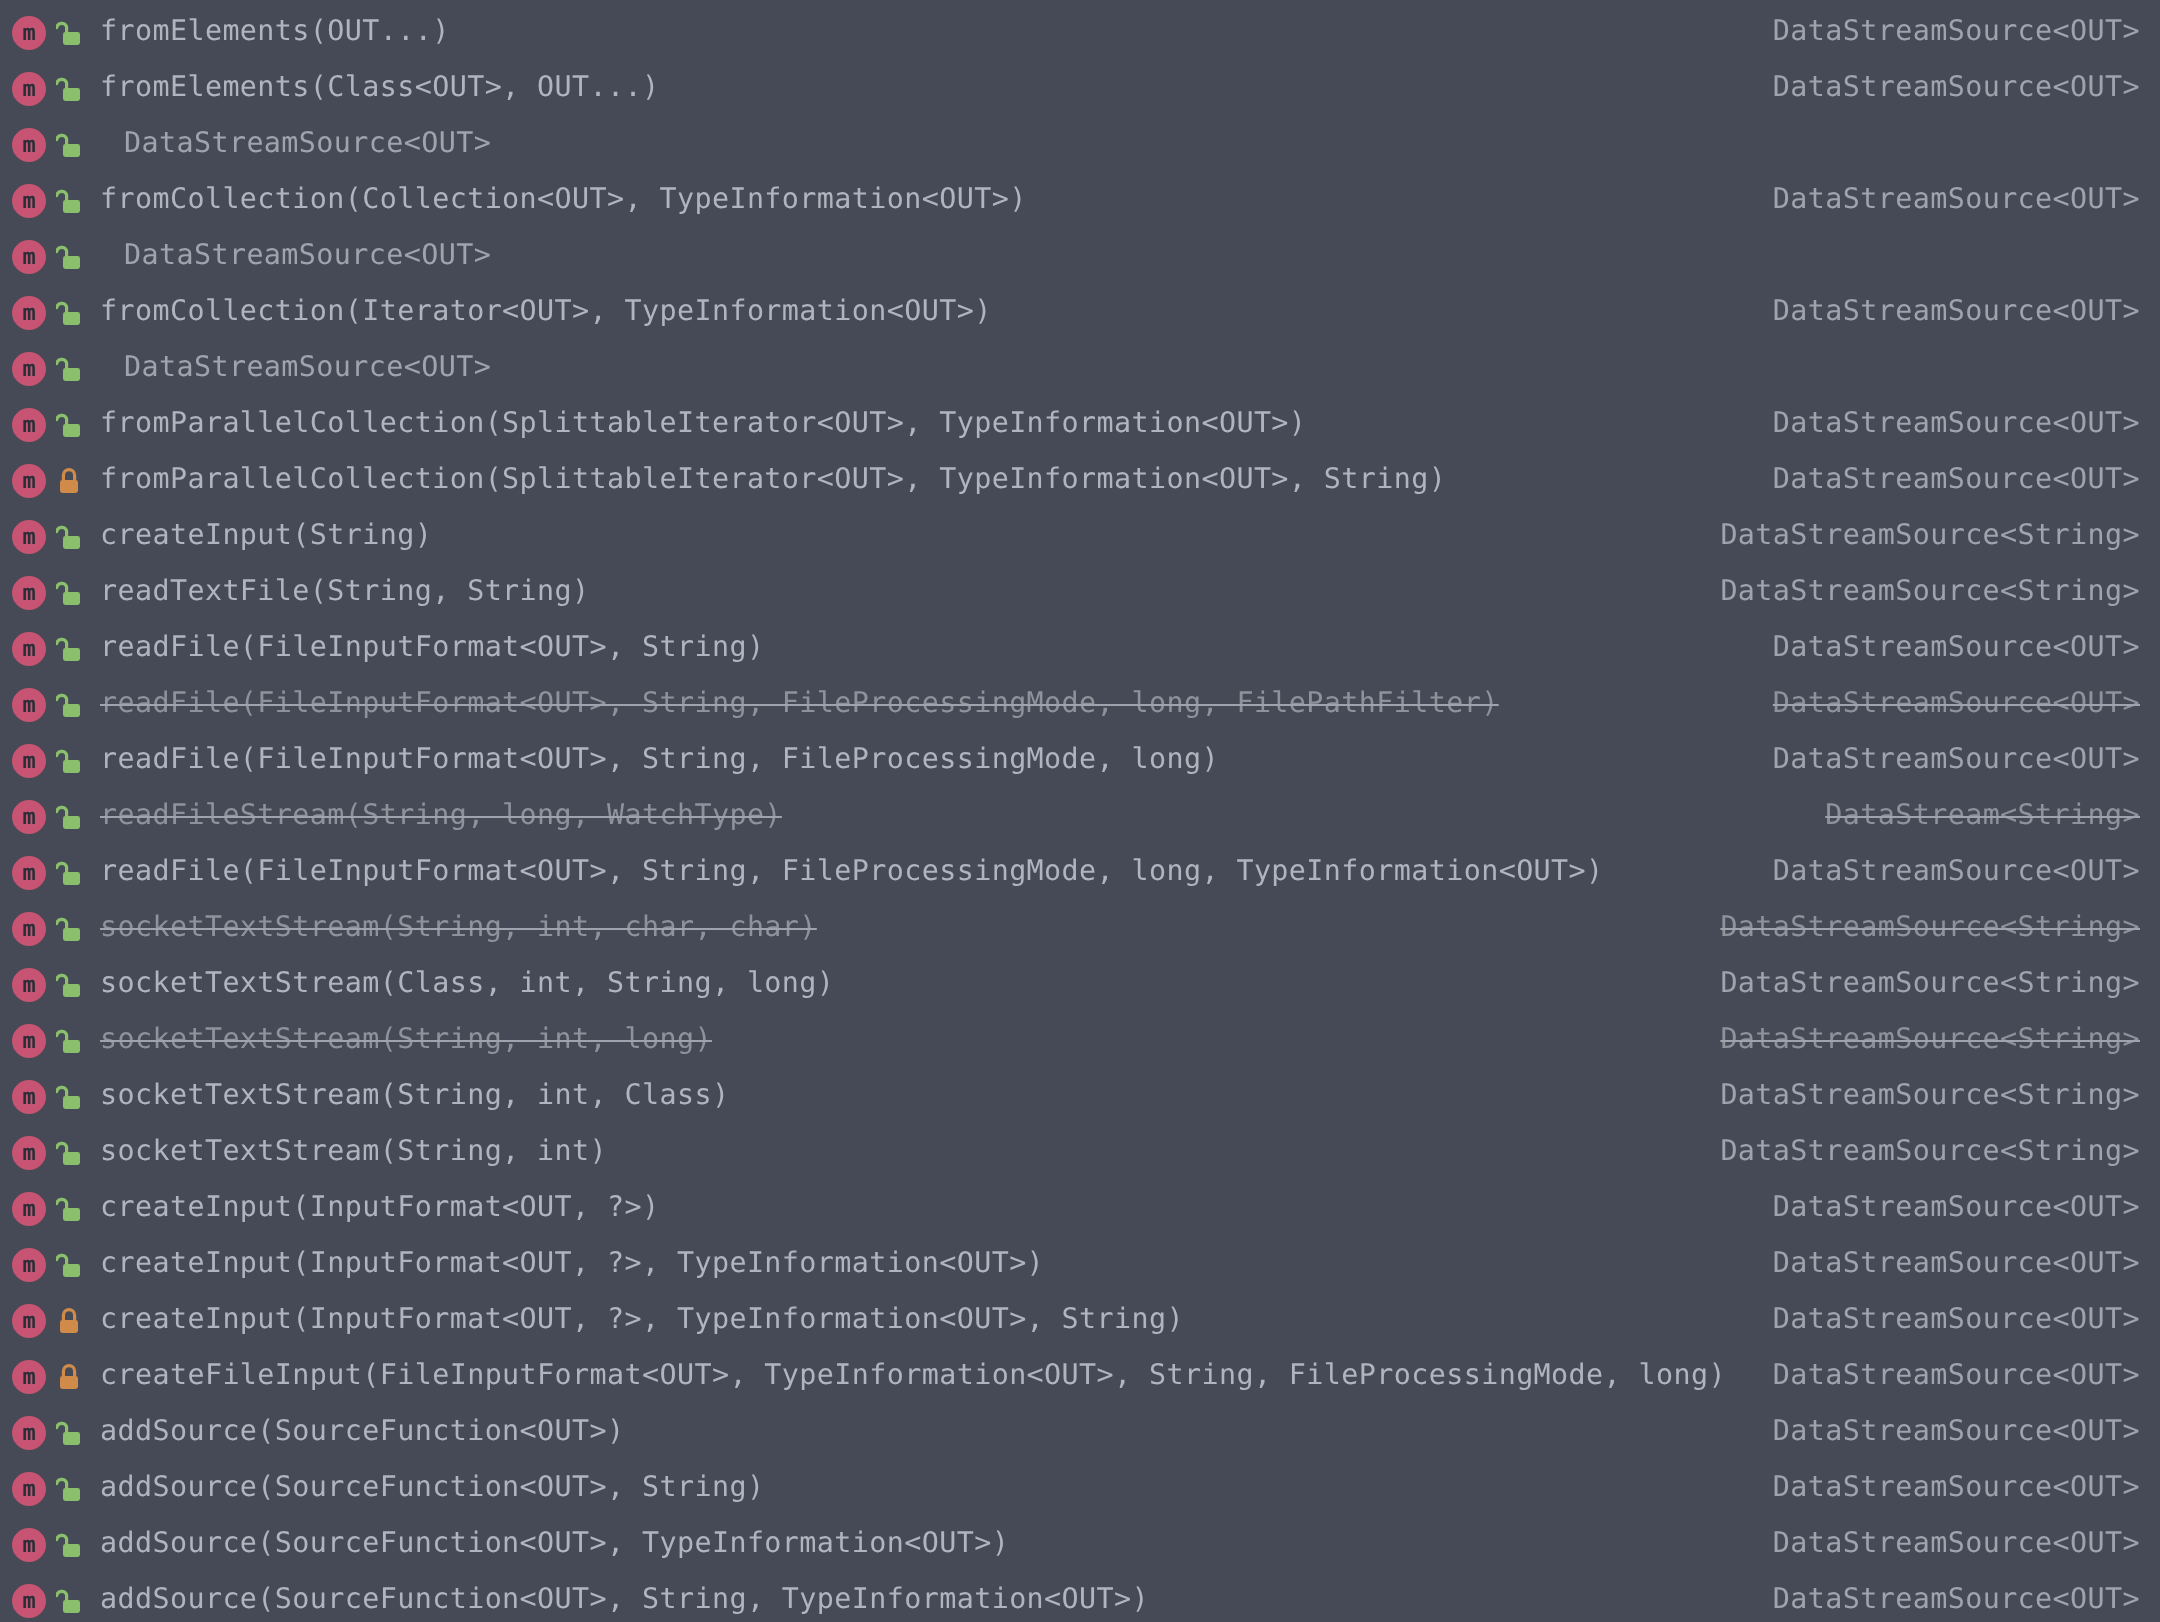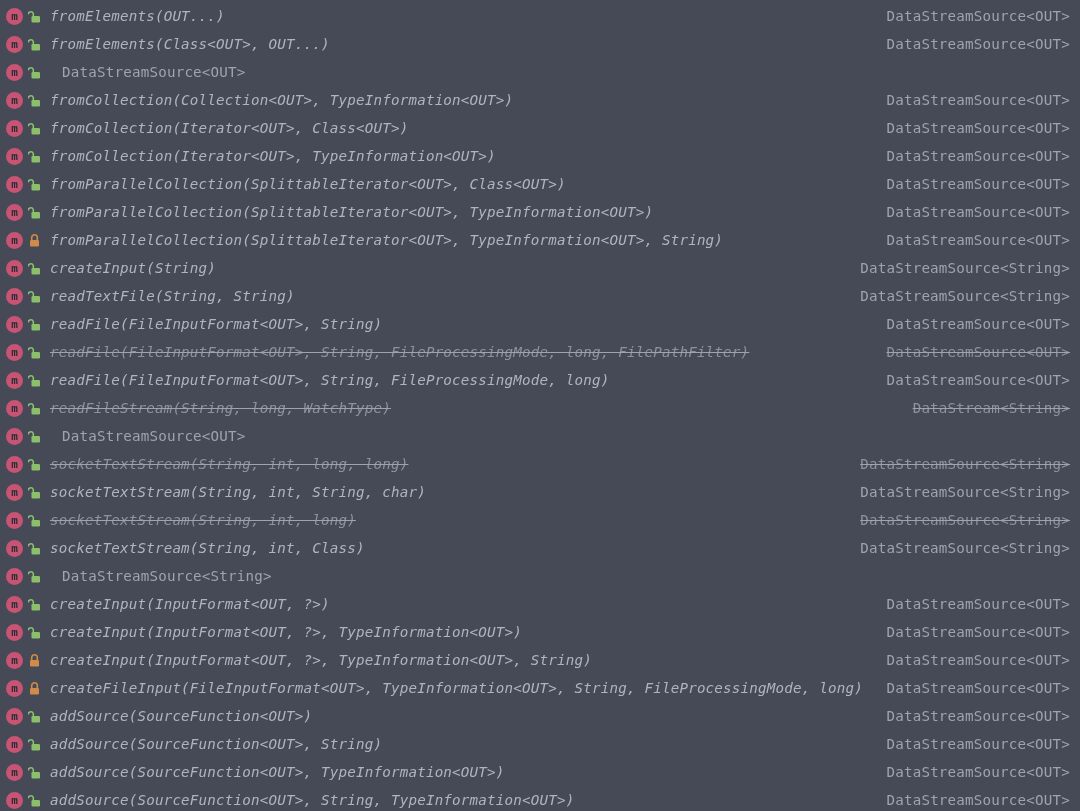--- a/index.html
+++ b/index.html
@@ -51,21 +51,20 @@
     display: flex;
     align-items: center;
     justify-content: center;
   }
   .lock-icon svg { display:block; }
   .sig {
     flex: 1 1 auto;
     white-space: nowrap;
     overflow: hidden;
     letter-spacing: 0.2px;
-    font-style: italic;
   }
   .ret {
     flex: 0 0 auto;
     color: #9ea3ad;
     white-space: nowrap;
     letter-spacing: 0.2px;
     margin-left: 12px;
     text-align: center;
   }
   .deprecated .sig,
@@ -134,21 +133,20 @@
     <div class="row">
       <div class="icon-slot">
         <div class="m-badge">m</div>
         <div class="lock-icon">
           <svg width="13" height="13" viewBox="0 0 13 13">
             <rect x="3.5" y="6" width="8.5" height="6.5" rx="1.2" fill="#8bbf6b"></rect>
             <path d="M5.3 6 V3.4 a2.6 2.6 0 0 0 -5.0 0.4" fill="none" stroke="#8bbf6b" stroke-width="1.6" stroke-linecap="round"></path>
           </svg>
         </div>
       </div>
-      <div class="sig">fromCollection(Iterator&lt;OUT&gt;, Class&lt;OUT&gt;)</div>
       <div class="ret">DataStreamSource&lt;OUT&gt;</div>
     </div>
     <div class="row">
       <div class="icon-slot">
         <div class="m-badge">m</div>
         <div class="lock-icon">
           <svg width="13" height="13" viewBox="0 0 13 13">
             <rect x="3.5" y="6" width="8.5" height="6.5" rx="1.2" fill="#8bbf6b"></rect>
             <path d="M5.3 6 V3.4 a2.6 2.6 0 0 0 -5.0 0.4" fill="none" stroke="#8bbf6b" stroke-width="1.6" stroke-linecap="round"></path>
           </svg>
@@ -160,21 +158,20 @@
     <div class="row">
       <div class="icon-slot">
         <div class="m-badge">m</div>
         <div class="lock-icon">
           <svg width="13" height="13" viewBox="0 0 13 13">
             <rect x="3.5" y="6" width="8.5" height="6.5" rx="1.2" fill="#8bbf6b"></rect>
             <path d="M5.3 6 V3.4 a2.6 2.6 0 0 0 -5.0 0.4" fill="none" stroke="#8bbf6b" stroke-width="1.6" stroke-linecap="round"></path>
           </svg>
         </div>
       </div>
-      <div class="sig">fromParallelCollection(SplittableIterator&lt;OUT&gt;, Class&lt;OUT&gt;)</div>
       <div class="ret">DataStreamSource&lt;OUT&gt;</div>
     </div>
     <div class="row">
       <div class="icon-slot">
         <div class="m-badge">m</div>
         <div class="lock-icon">
           <svg width="13" height="13" viewBox="0 0 13 13">
             <rect x="3.5" y="6" width="8.5" height="6.5" rx="1.2" fill="#8bbf6b"></rect>
             <path d="M5.3 6 V3.4 a2.6 2.6 0 0 0 -5.0 0.4" fill="none" stroke="#8bbf6b" stroke-width="1.6" stroke-linecap="round"></path>
           </svg>
@@ -277,46 +274,47 @@
     <div class="row">
       <div class="icon-slot">
         <div class="m-badge">m</div>
         <div class="lock-icon">
           <svg width="13" height="13" viewBox="0 0 13 13">
             <rect x="3.5" y="6" width="8.5" height="6.5" rx="1.2" fill="#8bbf6b"></rect>
             <path d="M5.3 6 V3.4 a2.6 2.6 0 0 0 -5.0 0.4" fill="none" stroke="#8bbf6b" stroke-width="1.6" stroke-linecap="round"></path>
           </svg>
         </div>
       </div>
+      <div class="sig">readFile(FileInputFormat&lt;OUT&gt;, String, FileProcessingMode, long, TypeInformation&lt;OUT&gt;)</div>
       <div class="ret">DataStreamSource&lt;OUT&gt;</div>
     </div>
     <div class="row deprecated">
       <div class="icon-slot">
         <div class="m-badge">m</div>
         <div class="lock-icon">
           <svg width="13" height="13" viewBox="0 0 13 13">
             <rect x="3.5" y="6" width="8.5" height="6.5" rx="1.2" fill="#8bbf6b"></rect>
             <path d="M5.3 6 V3.4 a2.6 2.6 0 0 0 -5.0 0.4" fill="none" stroke="#8bbf6b" stroke-width="1.6" stroke-linecap="round"></path>
           </svg>
         </div>
       </div>
-      <div class="sig">socketTextStream(String, int, long, long)</div>
-      <div class="ret">DataStreamSource&lt;String&gt;</div>
-    </div>
-    <div class="row">
-      <div class="icon-slot">
-        <div class="m-badge">m</div>
-        <div class="lock-icon">
-          <svg width="13" height="13" viewBox="0 0 13 13">
-            <rect x="3.5" y="6" width="8.5" height="6.5" rx="1.2" fill="#8bbf6b"></rect>
-            <path d="M5.3 6 V3.4 a2.6 2.6 0 0 0 -5.0 0.4" fill="none" stroke="#8bbf6b" stroke-width="1.6" stroke-linecap="round"></path>
-          </svg>
-        </div>
-      </div>
-      <div class="sig">socketTextStream(String, int, String, char)</div>
+      <div class="sig">socketTextStream(String, int, char, char)</div>
+      <div class="ret">DataStreamSource&lt;String&gt;</div>
+    </div>
+    <div class="row">
+      <div class="icon-slot">
+        <div class="m-badge">m</div>
+        <div class="lock-icon">
+          <svg width="13" height="13" viewBox="0 0 13 13">
+            <rect x="3.5" y="6" width="8.5" height="6.5" rx="1.2" fill="#8bbf6b"></rect>
+            <path d="M5.3 6 V3.4 a2.6 2.6 0 0 0 -5.0 0.4" fill="none" stroke="#8bbf6b" stroke-width="1.6" stroke-linecap="round"></path>
+          </svg>
+        </div>
+      </div>
+      <div class="sig">socketTextStream(Class, int, String, long)</div>
       <div class="ret">DataStreamSource&lt;String&gt;</div>
     </div>
     <div class="row deprecated">
       <div class="icon-slot">
         <div class="m-badge">m</div>
         <div class="lock-icon">
           <svg width="13" height="13" viewBox="0 0 13 13">
             <rect x="3.5" y="6" width="8.5" height="6.5" rx="1.2" fill="#8bbf6b"></rect>
             <path d="M5.3 6 V3.4 a2.6 2.6 0 0 0 -5.0 0.4" fill="none" stroke="#8bbf6b" stroke-width="1.6" stroke-linecap="round"></path>
           </svg>
@@ -341,20 +339,21 @@
     <div class="row">
       <div class="icon-slot">
         <div class="m-badge">m</div>
         <div class="lock-icon">
           <svg width="13" height="13" viewBox="0 0 13 13">
             <rect x="3.5" y="6" width="8.5" height="6.5" rx="1.2" fill="#8bbf6b"></rect>
             <path d="M5.3 6 V3.4 a2.6 2.6 0 0 0 -5.0 0.4" fill="none" stroke="#8bbf6b" stroke-width="1.6" stroke-linecap="round"></path>
           </svg>
         </div>
       </div>
+      <div class="sig">socketTextStream(String, int)</div>
       <div class="ret">DataStreamSource&lt;String&gt;</div>
     </div>
     <div class="row">
       <div class="icon-slot">
         <div class="m-badge">m</div>
         <div class="lock-icon">
           <svg width="13" height="13" viewBox="0 0 13 13">
             <rect x="3.5" y="6" width="8.5" height="6.5" rx="1.2" fill="#8bbf6b"></rect>
             <path d="M5.3 6 V3.4 a2.6 2.6 0 0 0 -5.0 0.4" fill="none" stroke="#8bbf6b" stroke-width="1.6" stroke-linecap="round"></path>
           </svg>

